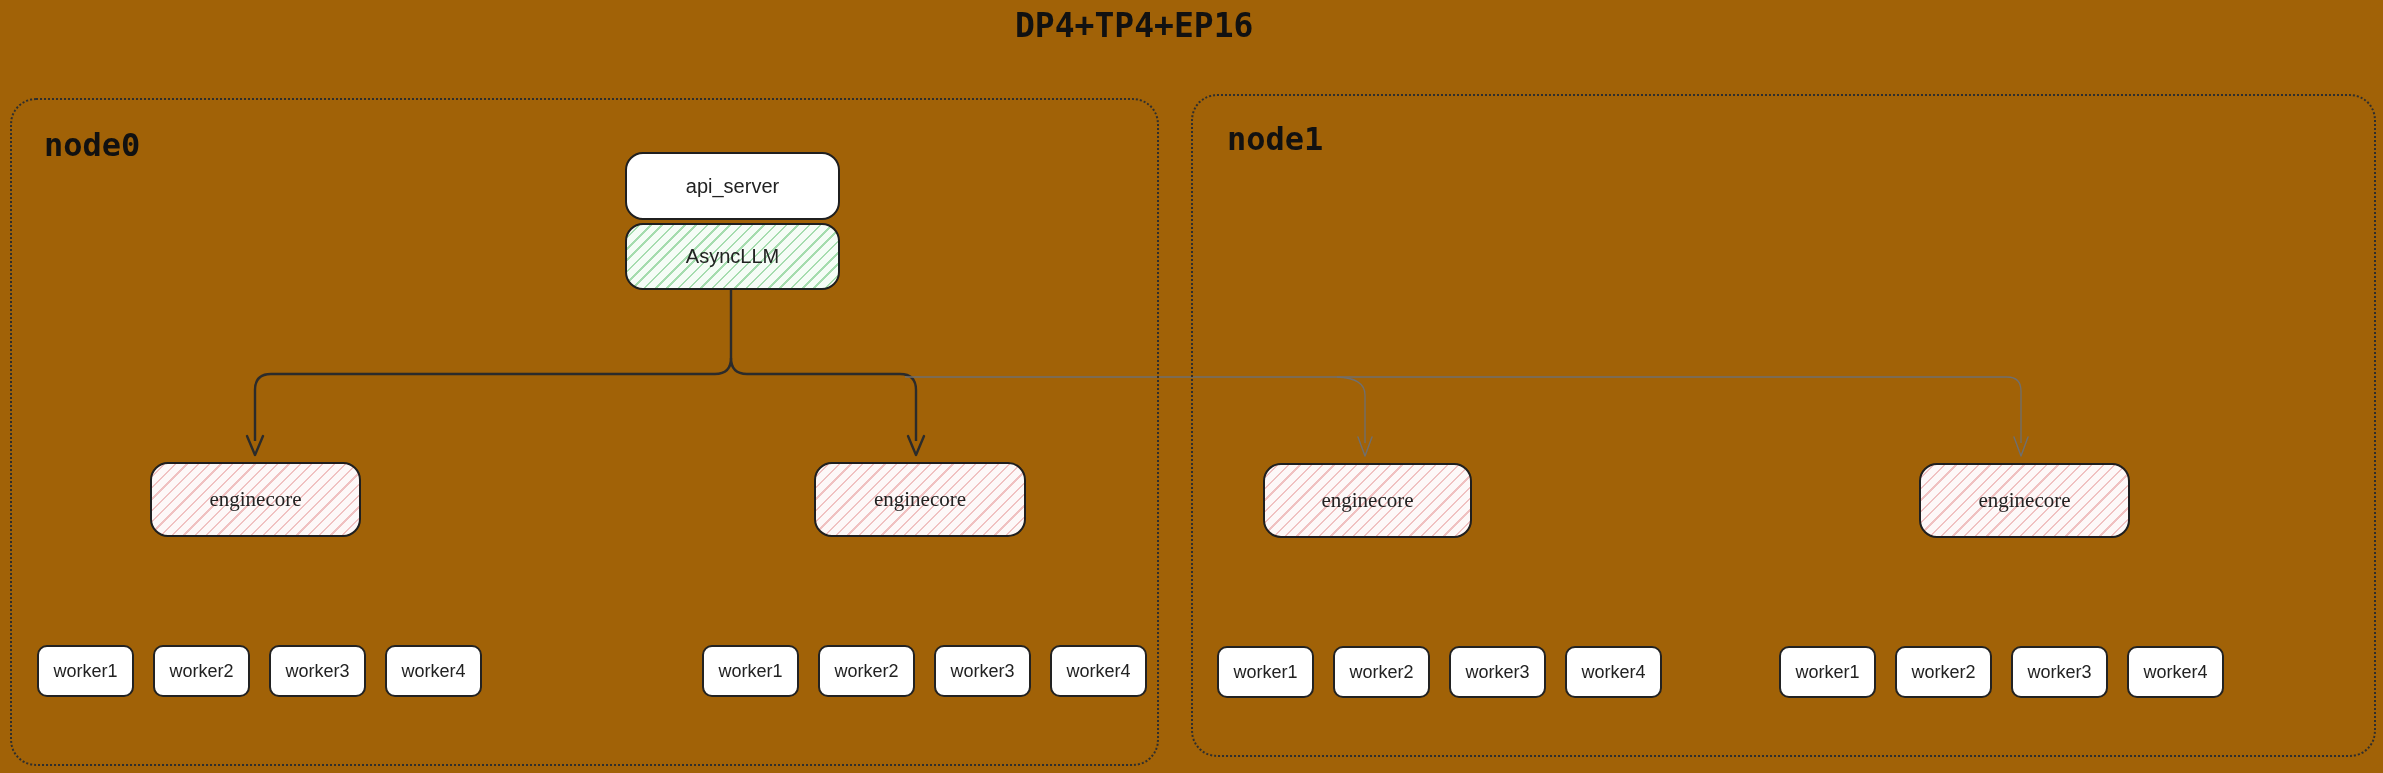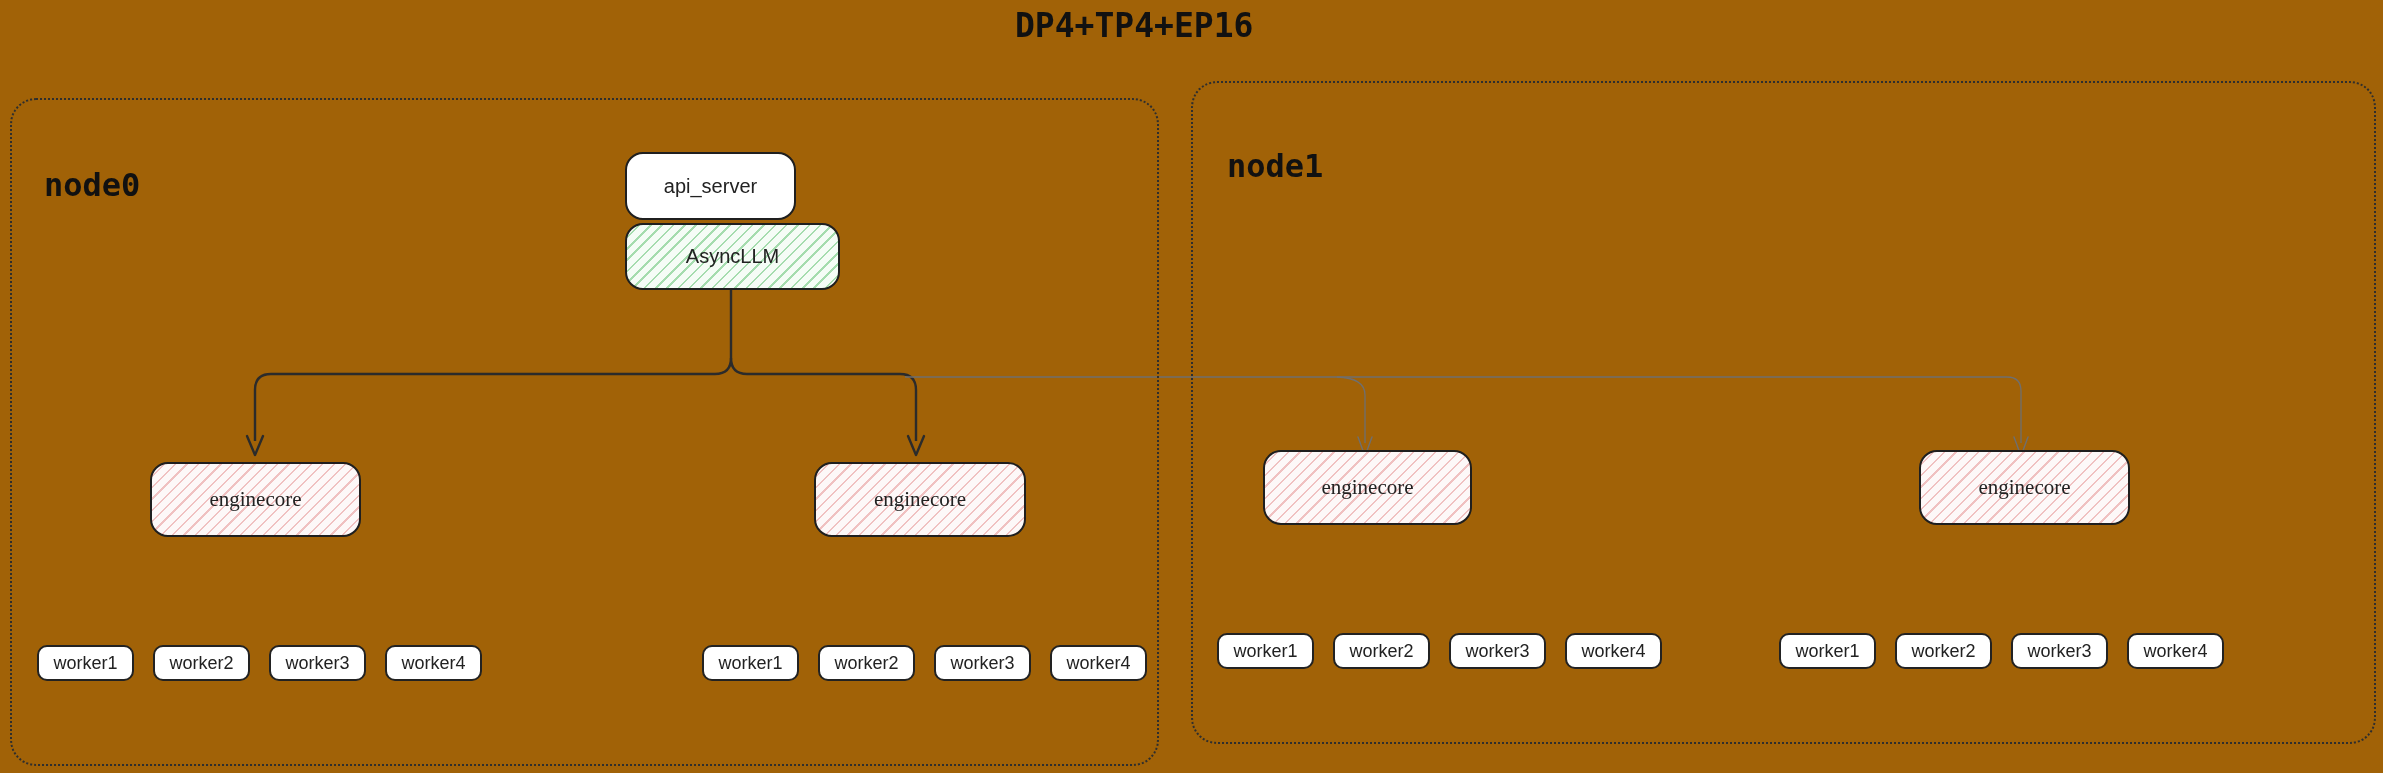--- a/index.html
+++ b/index.html
@@ -9,42 +9,42 @@
   }
   .title{
     position:absolute;left:1015px;top:6px;
     font-family:"DejaVu Sans Mono",monospace;font-weight:bold;font-size:33px;
     color:#111;white-space:nowrap;
   }
   .node{
     position:absolute;border:2.5px dotted #2e2e2e;border-radius:26px;background:transparent;
   }
   #node0{left:10px;top:98px;width:1145px;height:664px;}
-  #node1{left:1191px;top:81px;width:1181px;height:659px;}
+  #node1{left:1191px;top:94px;width:1181px;height:659px;}
   .nlabel{
     position:absolute;font-family:"DejaVu Sans Mono",monospace;font-weight:bold;
-    font-size:32px;color:#111;white-space:nowrap;margin-top:40px;
+    font-size:32px;color:#111;white-space:nowrap;
   }
   .box{
     position:absolute;border:2.5px solid #1f1f1f;border-radius:18px;background:#ffffff;
     display:flex;align-items:center;justify-content:center;box-sizing:border-box;
   }
   .box span{font-size:20px;color:#222;}
   .hatch-green{
     background:repeating-linear-gradient(135deg,#a5dcae 0 1.8px,rgba(0,0,0,0) 1.8px 8px),#f5fcf6;
   }
   .hatch-red{
     background:repeating-linear-gradient(135deg,#f0c1c1 0 1.6px,rgba(0,0,0,0) 1.6px 8px),#fdf8f8;
   }
   .engine span{font-size:21px;font-family:Liberation Serif, serif;}
   .worker-row{
     position:absolute;display:flex;gap:19px;
   }
   .worker{
-    width:97px;height:36px;border:2px solid #222;border-radius:10px;background:#fff;
+    width:97px;height:52px;border:2px solid #222;border-radius:10px;background:#fff;
     display:flex;align-items:center;justify-content:center;font-size:18px;color:#222;
     box-sizing:border-box;white-space:nowrap;
   }
   svg.edges{position:absolute;left:0;top:0;pointer-events:none;}
 </style>
 </head>
 <body>
 
 <div id="canvas">
 
@@ -64,21 +64,21 @@
 
     <path d="M 247 436 L 255 455 M 263 436 L 255 455" fill="none" stroke="#2b2b2b" stroke-width="2.4" stroke-linecap="round"></path>
     <path d="M 908 436 L 916 455 M 924 436 L 916 455" fill="none" stroke="#2b2b2b" stroke-width="2.4" stroke-linecap="round"></path>
     <path d="M 1358 437 L 1365 456 M 1372 437 L 1365 456" fill="none" stroke="#6f6f6f" stroke-width="1.4" stroke-linecap="round"></path>
     <path d="M 2014 437 L 2021 456 M 2028 437 L 2021 456" fill="none" stroke="#6f6f6f" stroke-width="1.4" stroke-linecap="round"></path>
   </svg>
 
   <div class="node" id="node0">
     <div class="nlabel" style="left:32px;top:26px;">node0</div>
 
-    <div class="box" style="left:613px;top:52px;width:171px;height:68px;">
+    <div class="box" style="left:613px;top:52px;width:215px;height:68px;">
       <span>api_server</span>
     </div>
 
     <div class="box hatch-green" style="left:613px;top:123px;width:215px;height:67px;">
       <span>AsyncLLM</span>
     </div>
 
     <div class="box hatch-red engine" style="left:138px;top:362px;width:211px;height:75px;">
       <span>enginecore</span>
     </div>

